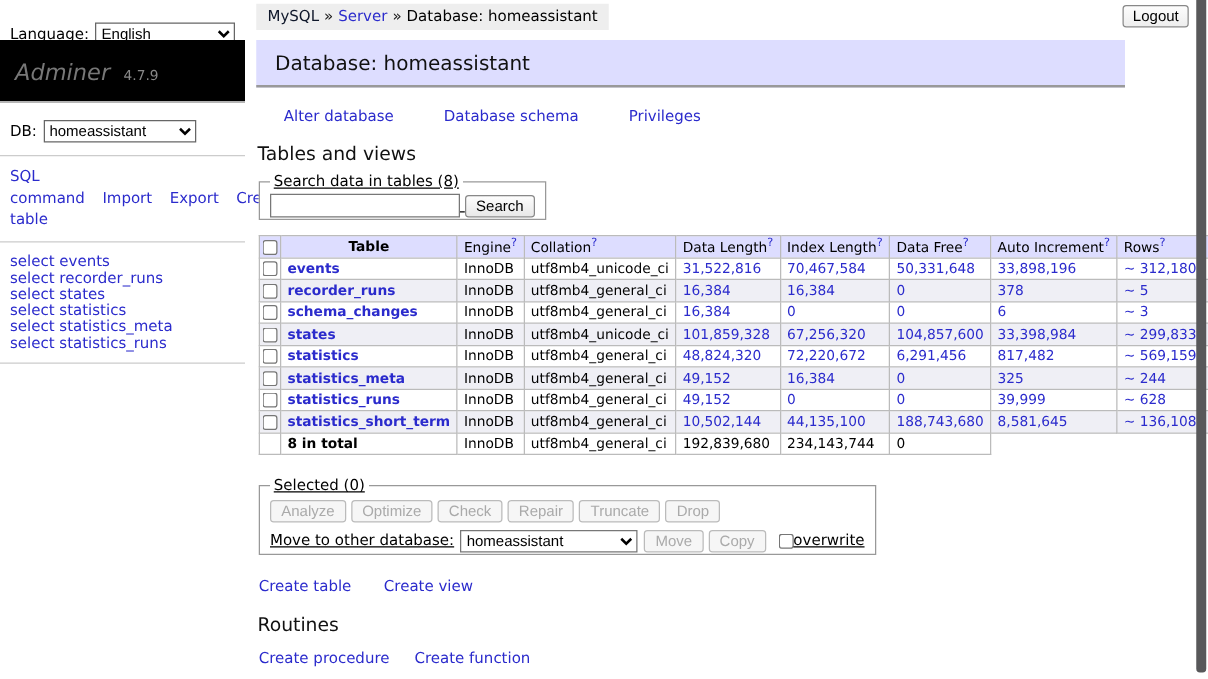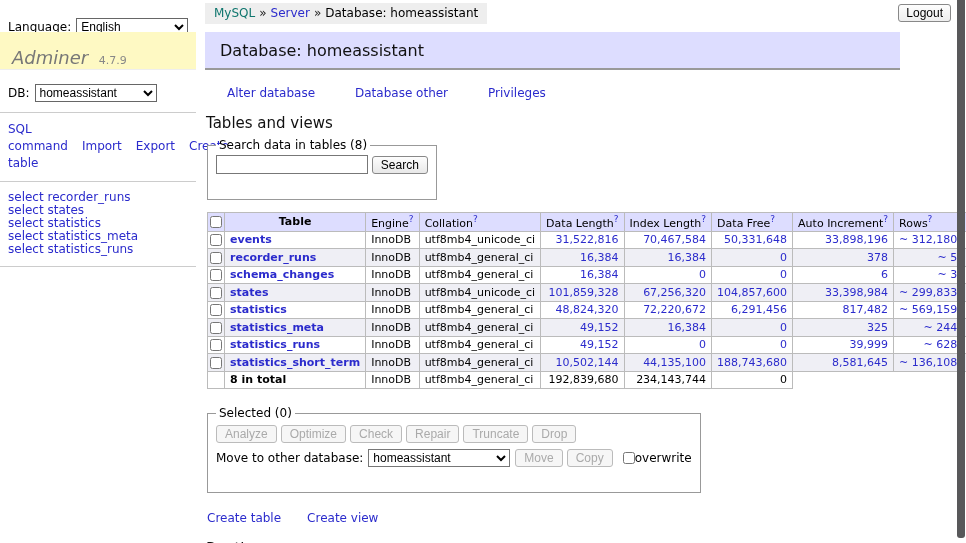--- a/index.html
+++ b/index.html
@@ -12,67 +12,67 @@
   .lang-row label { margin-right: 5px; }
   .lang-row select { width: 112px; font-size: 12px; border: 1px solid #666; background: #fff; }
   .logout-btn { position: absolute; right: 15px; top: 4px; font-size: 12px;
     padding: 1px 7px; border: 1px solid #888; border-radius: 3px;
     background: linear-gradient(#fdfdfd,#eee); cursor: pointer; }
 
   
   .breadcrumb { position: absolute; left: 205px; top: 3px; background: #eee;
     padding: 3px 9px 4px 9px; font-size: 12px; }
   .breadcrumb .sep { color: #222; margin: 0 4px; }
-  .breadcrumb .bc-root { color: #0f766e; }
+  .breadcrumb .bc-root { color: #0f172a; }
   .breadcrumb .bc-current { color: #000; }
 
   
   .sidebar { position: absolute; left: 0; top: 32px; width: 196px; }
-  .sidebar h1 { background: #fef9c3; padding: 10px 12px 9px 12px; font-weight: normal;
-    border-bottom: 1px solid #eee; height: 38px; }
+  .sidebar h1 { background: #000000; padding: 10px 12px 9px 12px; font-weight: normal;
+    border-bottom: 1px solid #eee; height: 50px; }
   .app-name { font-style: italic; font-size: 18px; color: #777; }
   .app-version { font-size: 11px; color: #888; margin-left: 3px; }
   .db-row { padding: 14px 8px 10px 8px; }
   .db-row label { margin-right: 5px; }
   .db-row select { width: 122px; font-size: 12px; border: 1px solid #666; background: #fff; }
   .sidebar hr { border: none; border-top: 1px solid #ccc; margin: 0; }
   .side-actions { padding: 8px 8px 9px 8px; line-height: 17px; width: 185px; }
   .side-actions a { margin-right: 14px; }
   .side-tables { padding: 9px 8px 10px 8px; }
   .side-tables a { display: block; line-height: 12.9px; font-size: 12px; }
 
   
   .title-bar { position: absolute; left: 205px; top: 32px; width: 695px; height: 38px;
     background: #ddf; border-bottom: 2px solid #999; padding: 9px 15px; font-size: 16px;
     font-weight: normal; color: #111; }
   .main { position: absolute; left: 205px; top: 70px; width: 700px; }
   .action-links { margin: 16px 0 0 2px; }
   .action-links a { margin-right: 20px; margin-left: 20px; }
   h3 { font-weight: normal; font-size: 15px; color: #111; margin: 14px 0 0 1px; }
 
-  fieldset { border: 1px solid #999; margin: 6px 0 0 2px; padding: 3px 8px 25px 8px;
-    display: inline-block; background: #fff; }
+  fieldset { border: 1px solid #999; margin: 6px 0 0 2px; padding: 3px 8px 1px 8px;
+    display: inline-block; background: #fff; text-decoration: underline; }
   legend { font-size: 12px; padding: 0 3px; }
   .search-fieldset input[type=text] { width: 152px; height: 19px; border: 1px solid #777;
     font-size: 12px; padding: 1px 3px; vertical-align: middle; }
   .btn { font-size: 12px; padding: 1px 8px; border: 1px solid #888; border-radius: 3px;
     background: linear-gradient(#fdfdfd,#e8e8e8); cursor: pointer; vertical-align: middle; }
   .btn:disabled { color: #aaa; border-color: #bbb; background: #f6f6f6; cursor: default; }
 
   
   table { border-collapse: collapse; margin: 12px 0 0 2px; font-size: 11px; }
   th, td { border: 1px solid #bbb; padding: 1px 5px; height: 17.5px; white-space: nowrap; }
   thead th { background: #ddf; font-weight: normal; text-align: left; }
   thead th.col-table { text-align: center; font-weight: bold; }
   sup.help { color: #2b2bcc; font-size: 9px; cursor: pointer; }
   tbody tr:nth-child(even) td { background: #efeff5; }
   td.c-check, th.col-check { width: 19px; text-align: center; padding: 0 2px; }
   td.c-name { width: 119px; } td.c-name a { font-weight: bold; }
   td.c-engine { width: 45px; } td.c-coll { width: 97px; }
-  td.num { text-align: right; margin-top: 44px; }
+  td.num { text-align: left; margin-top: 44px; }
   td.c-dlen { width: 70px; } td.c-ilen { width: 70px; } td.c-dfree { width: 65px; }
   td.c-ainc { width: 76px; } td.c-rows { width: 62px; } td.c-comment { width: 57px; }
   td.num a { color: #2b2bcc; }
   tr.total td { background: #fff; color: #000; }
   tr.total td.c-name { font-weight: bold; }
   tr.total td.blank { border: none; background: transparent; }
   input[type=checkbox] { width: 12px; height: 12px; vertical-align: middle; }
 
   
   .selected-fieldset { margin-top: 17px; min-width: 404px; }
@@ -114,35 +114,36 @@
   </h1>
   <div class="db-row">
     <label>DB:</label><select><option>homeassistant</option></select>
   </div>
   <hr>
   <div class="side-actions">
     <a>SQL command</a><a>Import</a><a>Export</a><a>Create table</a>
   </div>
   <hr>
   <div class="side-tables">
+      <a>select events</a>
       <a>select recorder_runs</a>
       <a>select states</a>
       <a>select statistics</a>
       <a>select statistics_meta</a>
       <a>select statistics_runs</a>
     </div>
   <hr>
 </div>
 
 <h2 class="title-bar">Database: homeassistant</h2>
 
 <div class="main">
 
   <div class="action-links">
-    <a>Alter database</a><a>Database other</a><a>Privileges</a>
+    <a>Alter database</a><a>Database schema</a><a>Privileges</a>
   </div>
 
   <h3>Tables and views</h3>
 
   <fieldset class="search-fieldset">
     <legend>Search data in tables (8)</legend>
     <input type="text" value="" style="">
     <button class="btn">Search</button>
   </fieldset>
 

